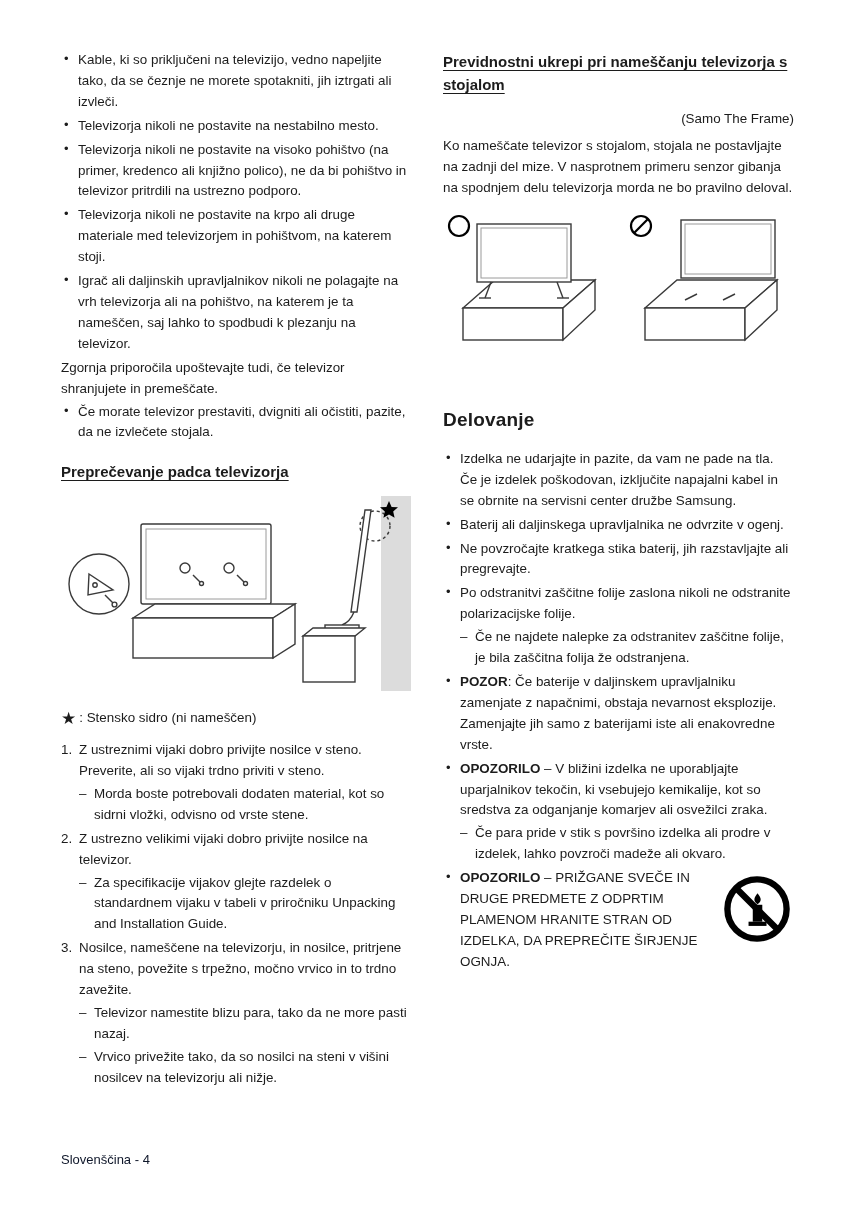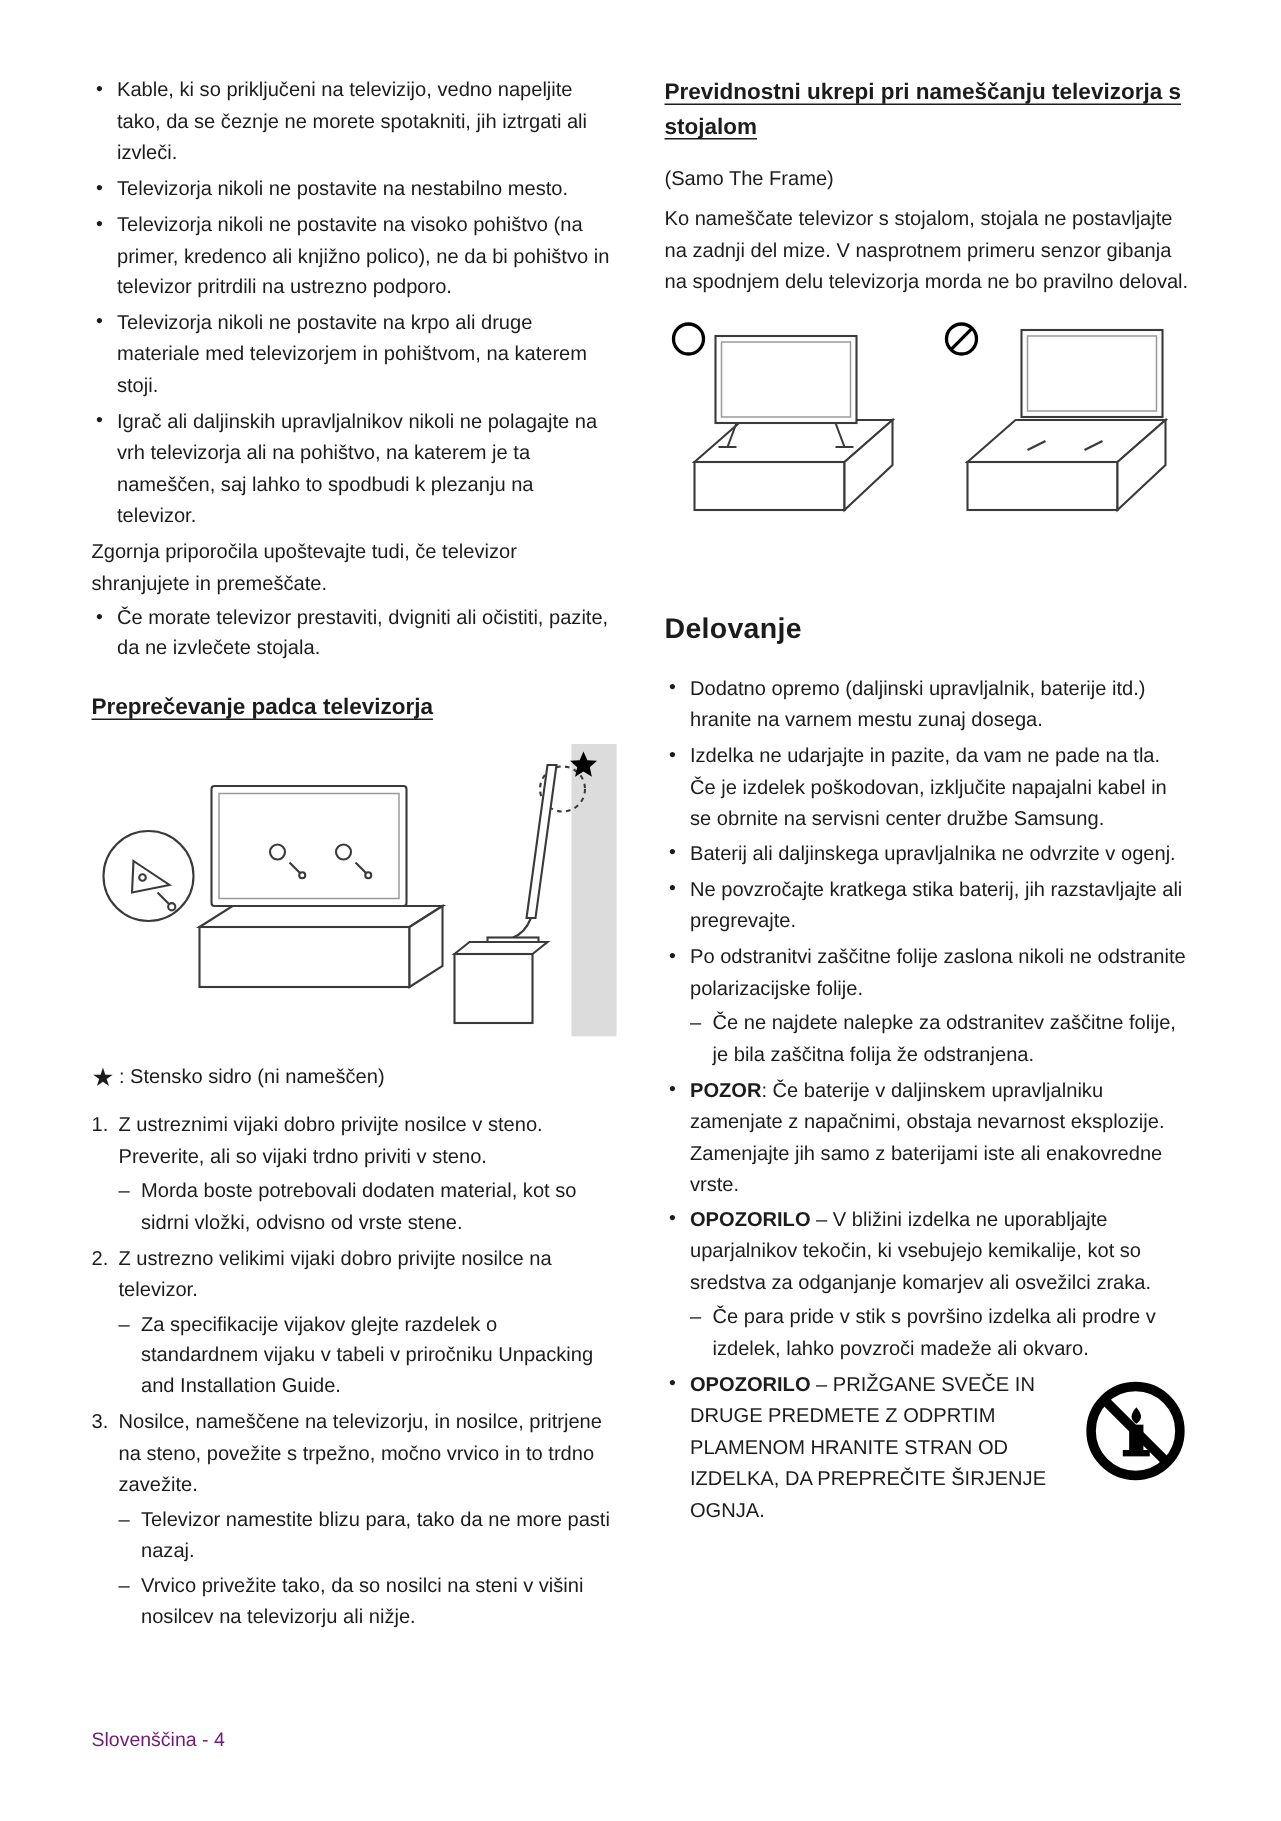--- a/index.html
+++ b/index.html
@@ -20,30 +20,30 @@
 
   
   ol.steps{list-style:none;margin:0;padding:0;}
   ol.steps>li{position:relative;padding-left:18px;margin:0 0 3px 0;}
   .stepnum{position:absolute;left:0;top:0;}
 
   .note{margin:2px 0 2px 0;}
   h3.rule{font-size:15px;font-weight:bold;margin:17px 0 12px 0;}
   h3.rule span{text-decoration:underline;text-underline-offset:3px;text-decoration-thickness:1px;}
   h3.rule.first{margin-top:0;}
-  .subtle{margin:0 0 6px 0;}
+  .subtle{margin:0 0 6px 0;text-align:right;}
   h2.big{font-size:19px;font-weight:600;margin:26px 0 14px 0;letter-spacing:.2px;}
   .bold{font-weight:bold;}
 
   .illus{margin:12px 0 6px 0;}
   .starline{margin:8px 0 8px 0;}
   .starline .star{font-size:17px;margin-right:3px;vertical-align:-2px;}
 
   .flame-wrap{float:right;width:74px;height:74px;margin:4px 0 4px 10px;}
-  .footer{position:absolute;left:61px;top:1150px;font-size:13px;color:#701a75;}
+  .footer{position:absolute;left:61px;top:1150px;font-size:13px;color:#0f172a;}
 </style>
 </head>
 <body>
 
 <div class="page">
   <div class="cols">
 
     <div class="col">
       <ul class="blist">
         <li>Kable, ki so priključeni na televizijo, vedno napeljite tako, da se čeznje ne morete spotakniti, jih iztrgati ali izvleči.</li>
@@ -156,23 +156,20 @@
               <path d="M98,90 l12,-6"></path>
             </g>
           </g>
         </svg>
       </div>
 
       <h2 class="big">Delovanje</h2>
 
       <ul class="blist">
         <li>
-          <span class="bold"></span><span>Dodatno opremo (daljinski upravljalnik, baterije itd.) hranite na varnem mestu zunaj dosega.</span>
-        </li>
-        <li>
           <span class="bold"></span><span>Izdelka ne udarjajte in pazite, da vam ne pade na tla. Če je izdelek poškodovan, izključite napajalni kabel in se obrnite na servisni center družbe Samsung.</span>
         </li>
         <li>
           <span class="bold"></span><span>Baterij ali daljinskega upravljalnika ne odvrzite v ogenj.</span>
         </li>
         <li>
           <span class="bold"></span><span>Ne povzročajte kratkega stika baterij, jih razstavljajte ali pregrevajte.</span>
         </li>
         <li>
           <span class="bold"></span><span>Po odstranitvi zaščitne folije zaslona nikoli ne odstranite polarizacijske folije.</span>

